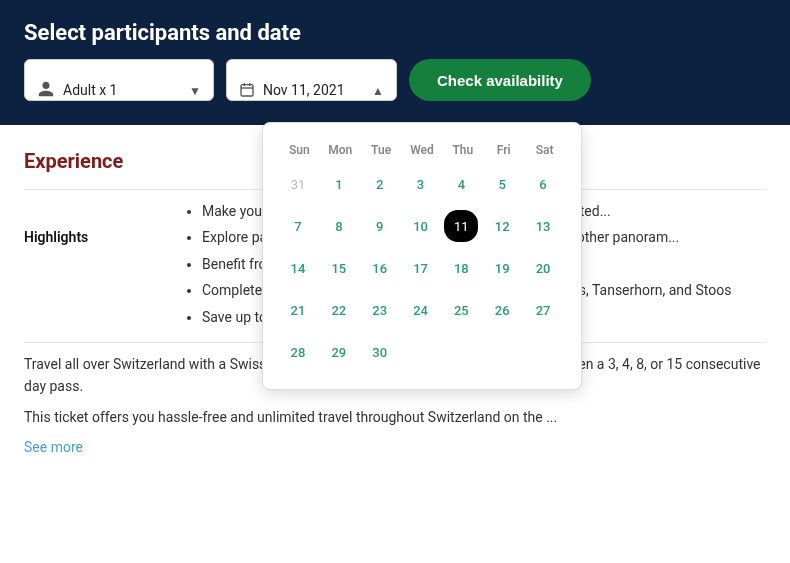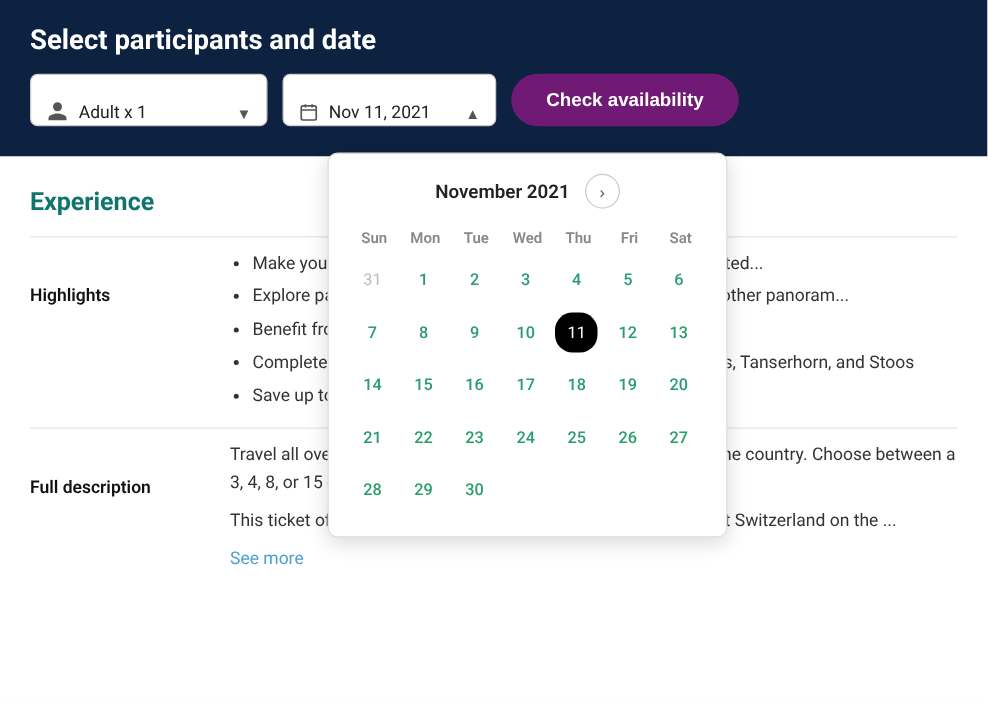--- a/index.html
+++ b/index.html
@@ -65,21 +65,21 @@
       flex: 1;
       font-size: 14px;
       color: #222;
     }
     .dropdown-field .chevron {
       color: #555;
       font-size: 12px;
     }
 
     .check-btn {
-      background: #701a75;
+      background: #15803d;
       color: #fff;
       border: none;
       border-radius: 24px;
       padding: 10px 28px;
       font-size: 15px;
       font-weight: 600;
       cursor: pointer;
       height: 42px;
       white-space: nowrap;
     }
@@ -164,21 +164,21 @@
       border-radius: 14px;
     }
 
     
     .main-content {
       padding: 24px 24px 20px;
     }
     .section-title {
       font-size: 20px;
       font-weight: 700;
-      color: #0f766e;
+      color: #7f1d1d;
       margin-bottom: 16px;
     }
     .info-table {
       width: 100%;
     }
     .info-row {
       display: flex;
       padding: 10px 0;
       border-top: 1px solid #e5e5e5;
       align-items: flex-start;
@@ -240,26 +240,20 @@
         <span class="field-label">Nov 11, 2021</span>
         <span class="chevron">▲</span>
       </div>
 
       <button class="check-btn">Check availability</button>
 
     </div>
   </div>
 
   <div class="calendar-popup">
-    <div class="calendar-nav">
-      <span class="month-year">
-        <span>November</span>&nbsp;<span>2021</span>
-      </span>
-      <button class="nav-btn">›</button>
-    </div>
     <table class="calendar-grid">
       <thead>
         <tr id="calendar-header-row">
             <th>Sun</th>
             <th>Mon</th>
             <th>Tue</th>
             <th>Wed</th>
             <th>Thu</th>
             <th>Fri</th>
             <th>Sat</th>
@@ -326,21 +320,20 @@
               <li>Make your trip unlimited with a rail pass that gives you unlimited...</li>
               <li>Explore panoramic routes including the Glacier Express, and other panoram...</li>
               <li>Benefit from free travel on major scenic routes</li>
               <li>Complete flexibility — hop on, hop off at leisure including Titlis, Tanserhorn, and Stoos</li>
               <li>Save up to 50% on selected mountain excursions</li>
             </ul>
         </div>
       </div>
 
       <div class="info-row">
-        <div class="info-label">Full description</div>
         <div class="info-value">
           <p class="description-text">Travel all over Switzerland with a Swiss Rail pass, valid all over the country. Choose between a 3, 4, 8, or 15 consecutive day pass.</p>
           <p class="description-text">This ticket offers you hassle-free and unlimited travel throughout Switzerland on the ...</p>
           <a class="see-more-link" href="#">See more</a>
         </div>
       </div>
 
     </div>
   </div>
 

